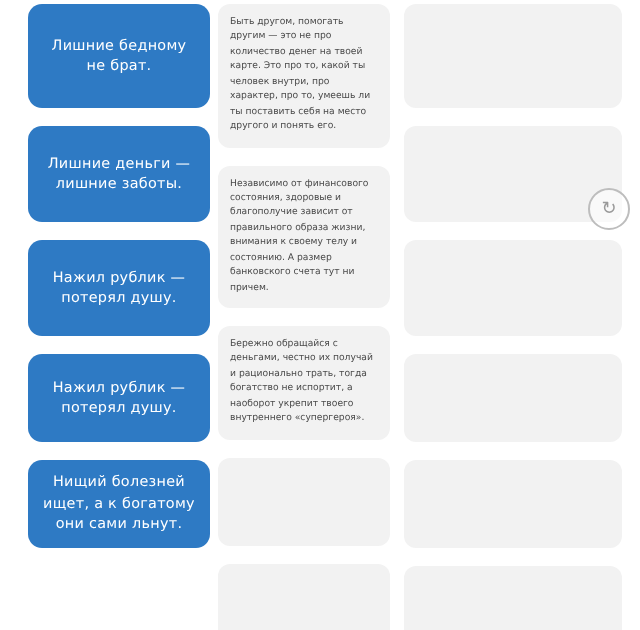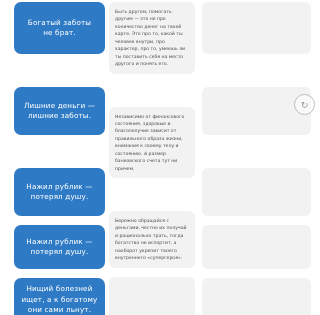--- a/index.html
+++ b/index.html
@@ -87,21 +87,21 @@
   
   .blank-card {
     background: #f2f2f2;
     border-radius: 6px;
     min-height: 44px;
     box-sizing: border-box;
   }
 
   
   .h-tall  { min-height: 52px; }
-  .h-mid   { min-height: 48px; margin-top: 24px; }
+  .h-mid   { min-height: 48px; }
 
   
   #cursor-handle {
     position: absolute;
     left: 294px;
     top: 94px;
     width: 21px;
     height: 21px;
     border-radius: 50%;
     border: 1.3px solid #bdbdbd;
@@ -115,21 +115,21 @@
     font-family: "DejaVu Sans", sans-serif;
   }
 </style>
 </head>
 <body>
 
 <div id="board">
 
   <div class="column col-quotes">
     <div class="quote-card h-tall">
-      <span class="qtext">Богатый заботы
+      <span class="qtext">Лишние бедному
 не брат.</span>
     </div>
     <div class="quote-card h-mid">
       <span class="qtext">Лишние деньги —
 лишние заботы.</span>
     </div>
     <div class="quote-card h-mid">
       <span class="qtext">Нажил рублик —
 потерял душу.</span>
     </div>

